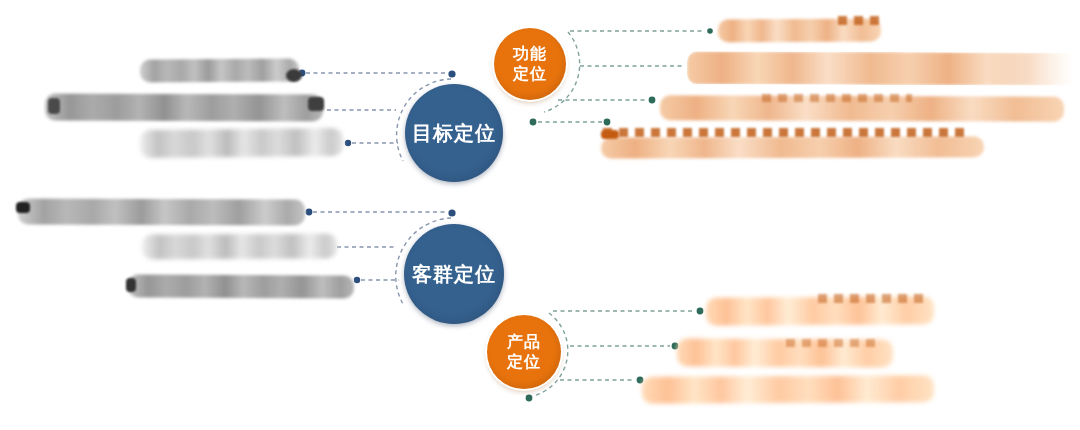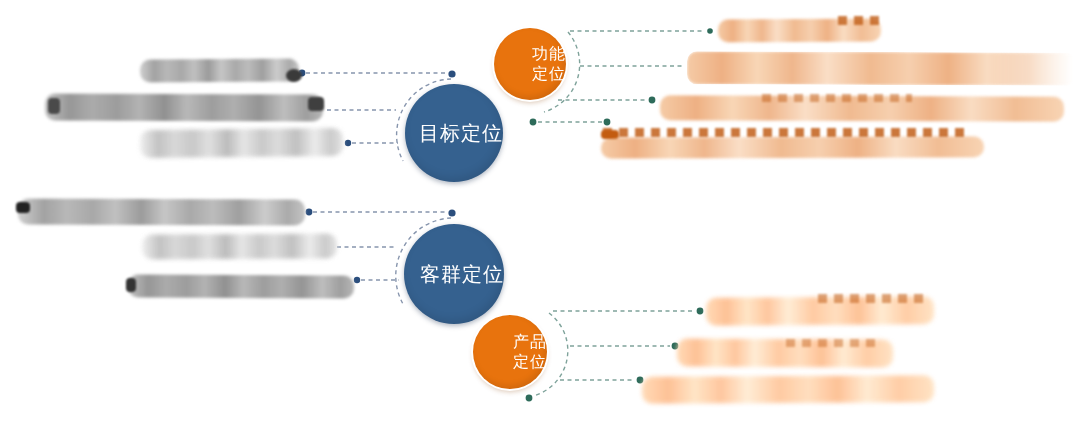--- a/index.html
+++ b/index.html
@@ -7,22 +7,22 @@
     position:relative;width:1080px;height:430px;background:#ffffff;overflow:hidden;
     font-family:"DejaVu Sans","Liberation Sans",sans-serif;
   }
   svg.connectors{position:absolute;left:0;top:0;width:1080px;height:430px;pointer-events:none;}
   .dashL{fill:none;stroke:#8795ad;stroke-width:1.4;stroke-dasharray:4 3.5;}
   .dashR{fill:none;stroke:#7fa39b;stroke-width:1.4;stroke-dasharray:4 3.5;}
   .dotL{fill:#2b4e7d;}
   .dotR{fill:#2e6b5a;}
 
   .node{
-    position:absolute;border-radius:50%;display:flex;align-items:center;justify-content:flex-end;
-    text-align:center;color:#fff;font-weight:normal;letter-spacing:1px;
+    position:absolute;border-radius:50%;display:flex;align-items:center;justify-content:center;
+    text-align:center;color:#fff;font-weight:bold;letter-spacing:1px;
   }
   .node.blue{
     background:#35618f;
     box-shadow:0 2px 5px rgba(30,50,80,.35), inset -2px -4px 8px rgba(0,0,0,.10);
     font-size:20px;
   }
   .node.orange{
     background:#e8730d;
     box-shadow:0 0 0 2px #ffffff, 0 3px 5px rgba(140,70,10,.30), inset -2px -3px 6px rgba(0,0,0,.10);
     font-size:16px;line-height:1.25;
@@ -134,20 +134,20 @@
     <span>目标定位</span>
   </div>
 
   <div class="node orange" style="left:494px;top:28px;width:72px;height:72px;">
     <span>
       <span style="display:block">功能</span>
       <span style="display:block">定位</span>
     </span>
   </div>
 
-  <div class="node orange" style="left:473px;top:315px;width:74px;height:74px;">
+  <div class="node orange" style="left:487px;top:315px;width:74px;height:74px;">
     <span>
       <span style="display:block">产品</span>
       <span style="display:block">定位</span>
     </span>
   </div>
 
 </div>
 
 </body></html>

